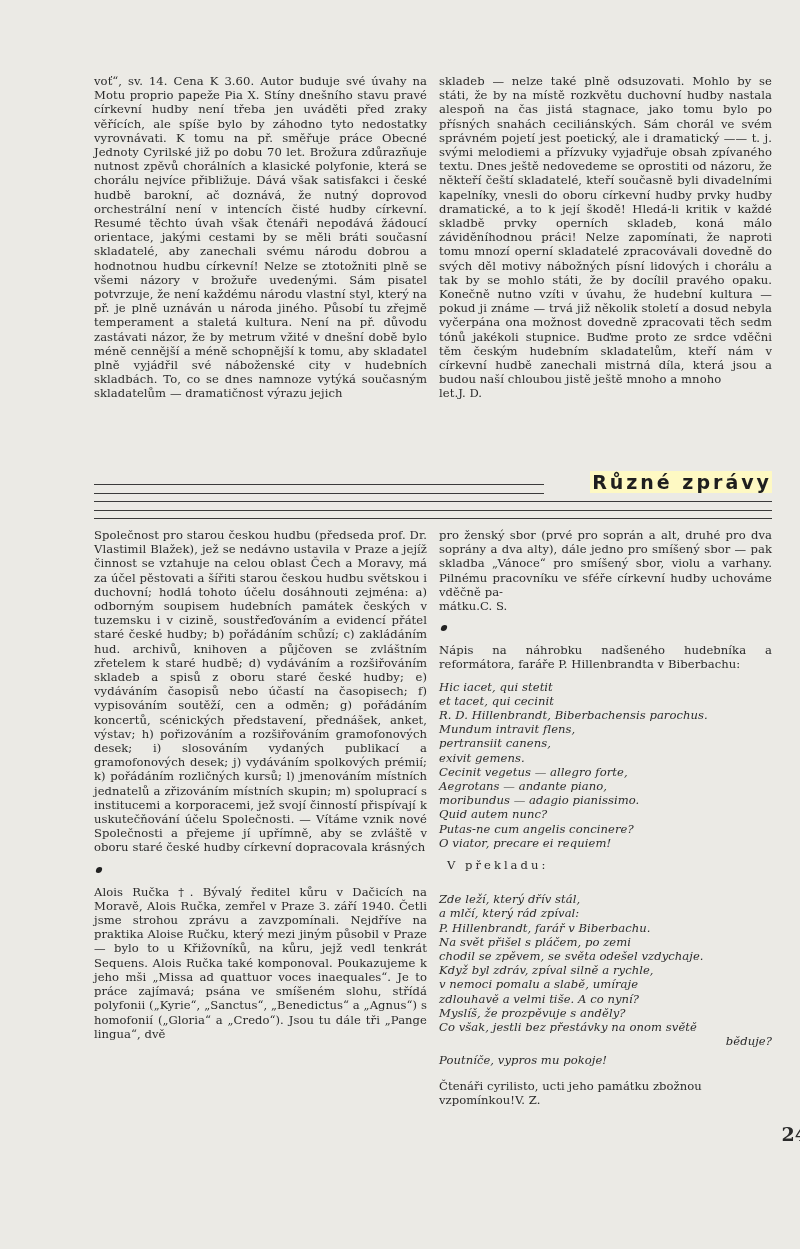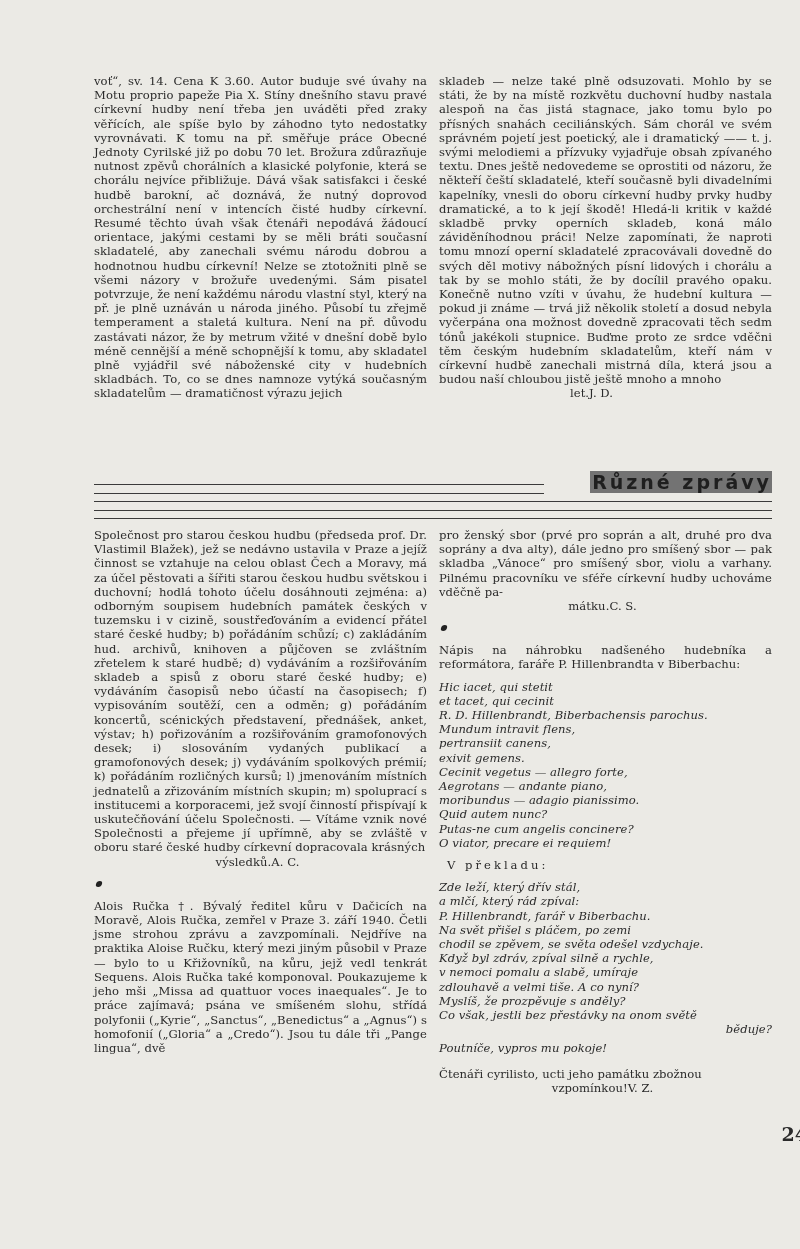--- a/index.html
+++ b/index.html
@@ -18,46 +18,46 @@
     font-size: 11.6px;
     line-height: 14.2px;
     text-align: justify;
     letter-spacing: 0.05px;
   }
   .col p { margin: 0; text-indent: 0; }
   .left-top { left: 86px; top: 74px; }
   .right-top { left: 431px; top: 74px; }
   .left-bot { left: 86px; top: 528px; }
   .right-bot { left: 431px; top: 528px; }
-  .sig { display: flex; justify-content: center; }
+  .sig { display: flex; justify-content: flex-start; }
   b.lead { font-weight: normal; }
   .bullet {
     width: 6px; height: 6px; border-radius: 50%;
     background: #222; margin: 12px 0 12px 2px;
     transform: skewX(-15deg);
   }
   .verse { text-align: left; }
   .verse div { white-space: nowrap; font-style: italic; }
-  .spaced { letter-spacing: 3px; padding-left: 8px; margin: 8px 0 8px; }
+  .spaced { letter-spacing: 3px; padding-left: 8px; margin: 8px 0 20px; }
   .right-align { text-align: right; }
   .rule-block {
     position: absolute; left: 86px; top: 484px; width: 678px; height: 34px;
   }
   .rule { position: absolute; left: 0; height: 1.4px; background: #3a3a3a; }
   .r1 { top: 0px; width: 450px; }
   .r2 { top: 9px; width: 450px; }
   .r3 { top: 17px; width: 678px; }
   .r4 { top: 26px; width: 678px; }
   .r5 { top: 34px; width: 678px; }
   .heading {
     position: absolute; right: 0; top: -13px;
     font-family: "DejaVu Sans", sans-serif;
     font-weight: bold; font-size: 19px; letter-spacing: 3px;
     color: #1f1f1f;
-    background: #737373; padding-left: 2px;
+    background: #fef9c3; padding-left: 2px;
   }
   .page-number {
     position: absolute; left: 0; width: 800px; top: 1123px;
     text-align: right; font-weight: bold; font-size: 19px;
   }
 </style>
 </head>
 <body>
 
 <div class="page">
@@ -78,24 +78,20 @@
     <div class="rule r1"></div>
     <div class="rule r2"></div>
     <div class="rule r3"></div>
     <div class="rule r4"></div>
     <div class="rule r5"></div>
     <div class="heading">Různé zprávy</div>
   </div>
 
   <div class="col left-bot">
     <p><b class="lead">Společnost pro starou českou hudbu</b><span> (předseda prof. Dr. Vlastimil Blažek), jež se nedávno ustavila v Praze a jejíž činnost se vztahuje na celou oblast Čech a Moravy, má za účel pěstovati a šířiti starou českou hudbu světskou i duchovní; hodlá tohoto účelu dosáhnouti zejména: a) odborným soupisem hudebních památek českých v tuzemsku i v cizině, soustřeďováním a evidencí přátel staré české hudby; b) pořádáním schůzí; c) zakládáním hud. archivů, knihoven a půjčoven se zvláštním zřetelem k staré hudbě; d) vydáváním a rozšiřováním skladeb a spisů z oboru staré české hudby; e) vydáváním časopisů nebo účastí na časopisech; f) vypisováním soutěží, cen a odměn; g) pořádáním koncertů, scénických představení, přednášek, anket, výstav; h) pořizováním a rozšiřováním gramofonových desek; i) slosováním vydaných publikací a gramofonových desek; j) vydáváním spolkových prémií; k) pořádáním rozličných kursů; l) jmenováním místních jednatelů a zřizováním místních skupin; m) spoluprací s institucemi a korporacemi, jež svojí činností přispívají k uskutečňování účelu Společnosti. — Vítáme vznik nové Společnosti a přejeme jí upřímně, aby se zvláště v oboru staré české hudby církevní dopracovala krásných</span></p>
-    <div class="sig">
-      <span>výsledků.</span>
-      <span style="padding-right:6px">A. C.</span>
-    </div>
     <div class="bullet"></div>
     <p><b class="lead">Alois Ručka †.</b><span> Bývalý ředitel kůru v Dačicích na Moravě, Alois Ručka, zemřel v Praze 3. září 1940. Četli jsme strohou zprávu a zavzpomínali. Nejdříve na praktika Aloise Ručku, který mezi jiným působil v Praze — bylo to u Křižovníků, na kůru, jejž vedl tenkrát Sequens. Alois Ručka také komponoval. Poukazujeme k jeho mši „Missa ad quattuor voces inaequales“. Je to práce zajímavá; psána ve smíšeném slohu, střídá polyfonii („Kyrie“, „Sanctus“, „Benedictus“ a „Agnus“) s homofonií („Gloria“ a „Credo“). Jsou tu dále tři „Pange lingua“, dvě</span></p>
   </div>
 
   <div class="col right-bot">
     <p>pro ženský sbor (prvé pro soprán a alt, druhé pro dva soprány a dva alty), dále jedno pro smíšený sbor — pak skladba „Vánoce“ pro smíšený sbor, violu a varhany. Pilnému pracovníku ve sféře církevní hudby uchováme vděčně pa-</p>
     <div class="sig">
       <span>mátku.</span>
       <span style="padding-right:6px">C. S.</span>
     </div>

